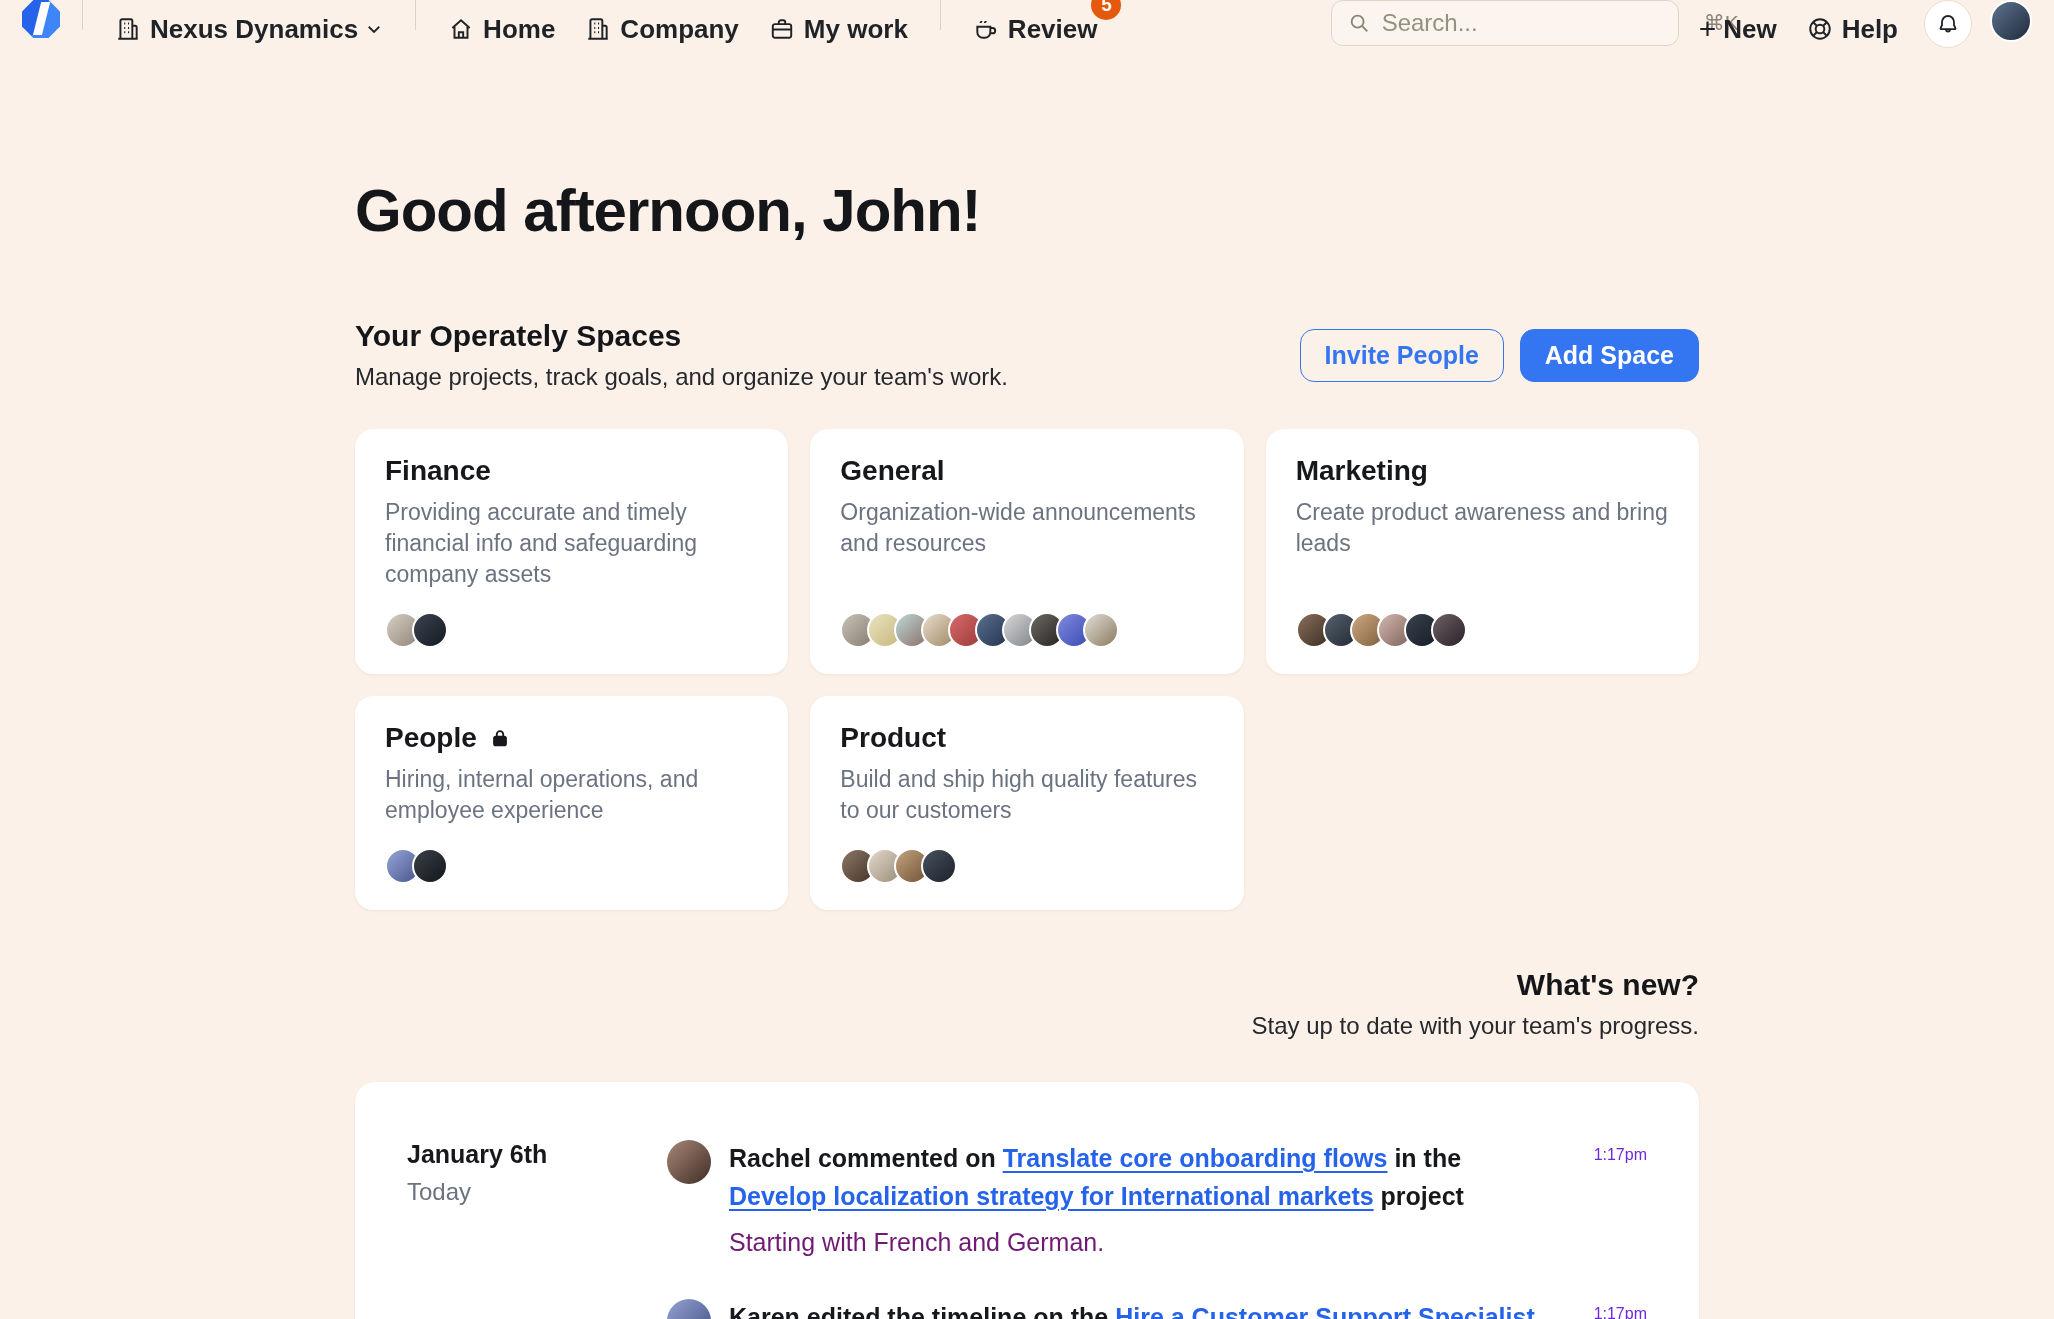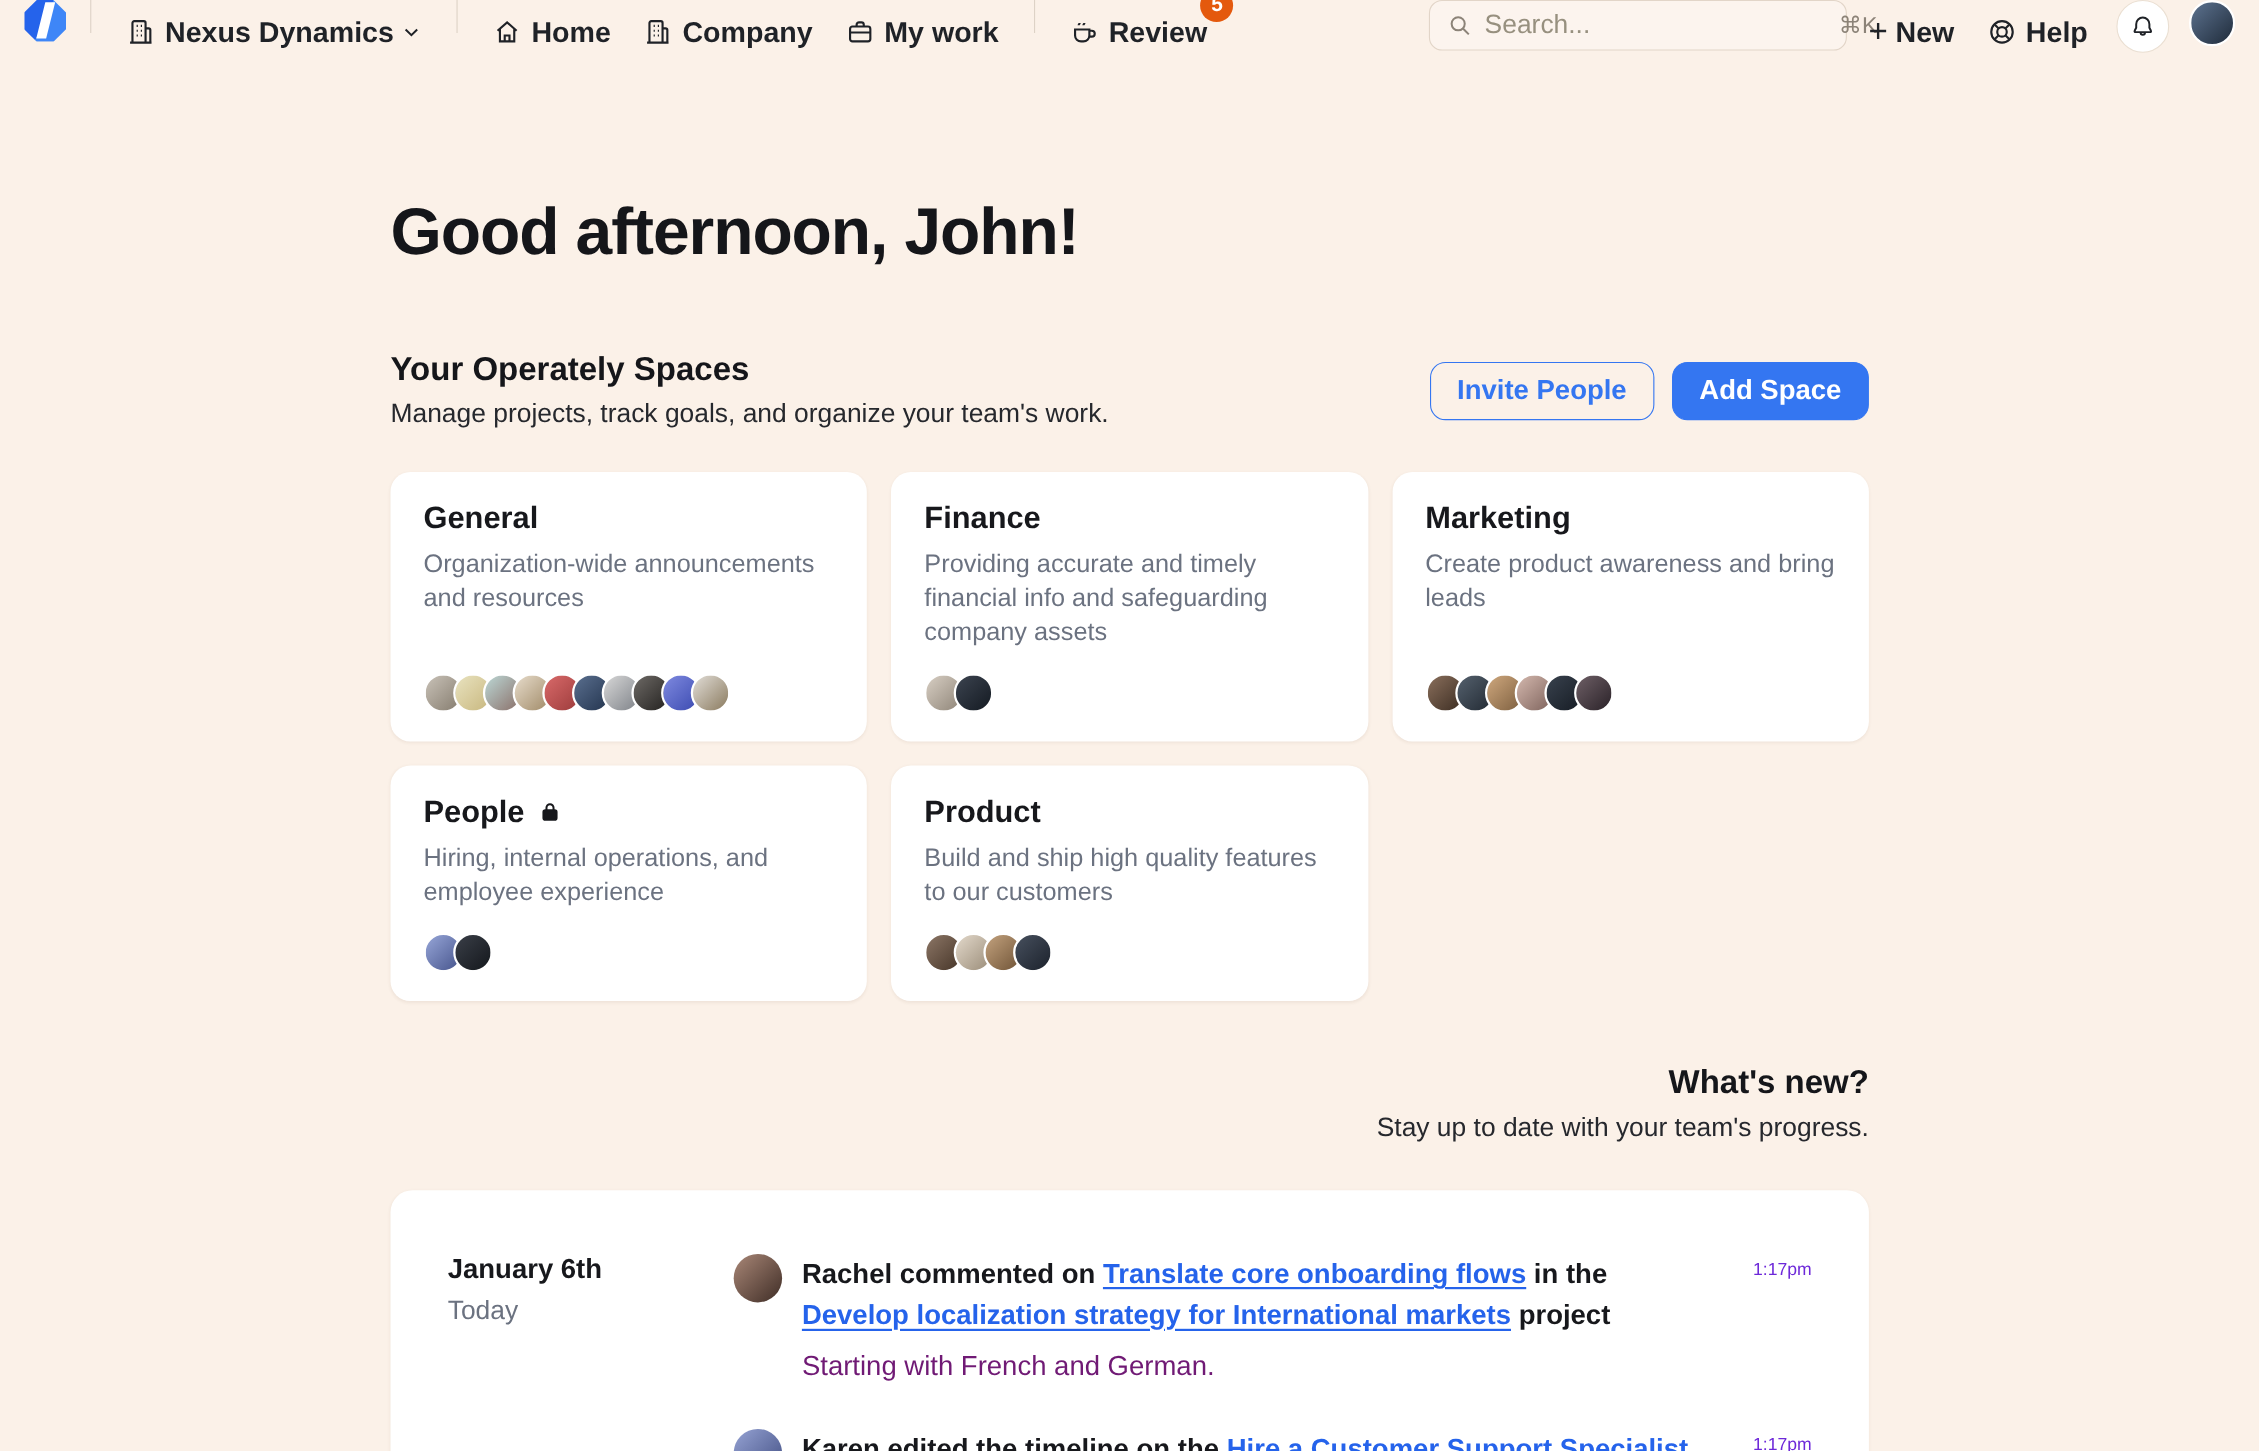--- a/index.html
+++ b/index.html
@@ -35,21 +35,21 @@
   .chev { width:18px !important; height:18px !important; margin-left:-2px; }
   .badge {
     position:absolute; top:-10px; right:-14px;
     min-width:30px; height:30px; padding:0 8px; border-radius:15px;
     background:#e4590d; color:#fff; font-size:19px; font-weight:700;
     display:flex; align-items:center; justify-content:center;
   }
   .nav-spacer { flex:1; }
   .searchbox {
     display:flex; align-items:center; gap:12px;
-    width:380px; height:46px; border:1.5px solid #e2d5c8; border-radius:12px;
+    width:348px; height:46px; border:1.5px solid #e2d5c8; border-radius:12px;
     padding:0 16px; color:#8c8378; background:rgba(255,255,255,.25); cursor:text;
   }
   .searchbox svg { width:22px; height:22px; stroke:#8c8378; fill:none; stroke-width:2; flex:0 0 auto; }
   .searchbox input {
     border:none; outline:none; background:transparent; flex:1;
     font-family:"Liberation Sans",sans-serif; font-size:24px; color:#3c3a36;
   }
   .searchbox input::placeholder { color:#97907f; }
   .kbd-hint { font-size:21px; color:#8c8378; }
   .icon-btn {
@@ -209,50 +209,50 @@
       <div class="sec-title">Your Operately Spaces</div>
       <div class="sec-sub">Manage projects, track goals, and organize your team's work.</div>
     </div>
     <button class="btn btn-outline">Invite People</button>
     <button class="btn btn-primary">Add Space</button>
   </div>
 
   <div class="cards-grid">
     <article class="space-card">
       <div class="card-title-row">
+        <span class="card-title">Finance</span>
+      </div>
+      <div class="card-desc">Providing accurate and timely financial info and safeguarding company assets</div>
+      <div class="avatar-row">
+          <span class="avatar" style="background: linear-gradient(135deg, rgb(216, 207, 196), rgb(143, 133, 120));"></span>
+          <span class="avatar" style="background: linear-gradient(135deg, rgb(60, 68, 80), rgb(20, 26, 34));"></span>
+        </div>
+    </article>
+
+    <article class="space-card">
+      <div class="card-title-row">
         <span class="card-title">General</span>
       </div>
       <div class="card-desc">Organization-wide announcements and resources</div>
       <div class="avatar-row">
           <span class="avatar" style="background: linear-gradient(135deg, rgb(201, 194, 184), rgb(133, 124, 110));"></span>
           <span class="avatar" style="background: linear-gradient(135deg, rgb(233, 227, 192), rgb(200, 183, 126));"></span>
           <span class="avatar" style="background: linear-gradient(135deg, rgb(188, 216, 214), rgb(138, 111, 104));"></span>
           <span class="avatar" style="background: linear-gradient(135deg, rgb(231, 220, 203), rgb(160, 138, 103));"></span>
           <span class="avatar" style="background: linear-gradient(135deg, rgb(217, 106, 106), rgb(156, 59, 59));"></span>
           <span class="avatar" style="background: linear-gradient(135deg, rgb(90, 111, 143), rgb(35, 52, 78));"></span>
           <span class="avatar" style="background: linear-gradient(135deg, rgb(216, 216, 216), rgb(126, 130, 136));"></span>
           <span class="avatar" style="background: linear-gradient(135deg, rgb(110, 106, 102), rgb(35, 33, 31));"></span>
           <span class="avatar" style="background: linear-gradient(135deg, rgb(127, 138, 224), rgb(59, 74, 176));"></span>
           <span class="avatar" style="background: linear-gradient(135deg, rgb(226, 222, 216), rgb(138, 122, 94));"></span>
         </div>
     </article>
 
     <article class="space-card">
       <div class="card-title-row">
-        <span class="card-title">Finance</span>
-      </div>
-      <div class="card-desc">Providing accurate and timely financial info and safeguarding company assets</div>
-      <div class="avatar-row">
-          <span class="avatar" style="background: linear-gradient(135deg, rgb(216, 207, 196), rgb(143, 133, 120));"></span>
-          <span class="avatar" style="background: linear-gradient(135deg, rgb(60, 68, 80), rgb(20, 26, 34));"></span>
-        </div>
-    </article>
-
-    <article class="space-card">
-      <div class="card-title-row">
         <span class="card-title">Marketing</span>
       </div>
       <div class="card-desc">Create product awareness and bring leads</div>
       <div class="avatar-row">
           <span class="avatar" style="background: linear-gradient(135deg, rgb(138, 111, 92), rgb(60, 45, 34));"></span>
           <span class="avatar" style="background: linear-gradient(135deg, rgb(85, 97, 110), rgb(34, 42, 51));"></span>
           <span class="avatar" style="background: linear-gradient(135deg, rgb(207, 168, 126), rgb(125, 95, 63));"></span>
           <span class="avatar" style="background: linear-gradient(135deg, rgb(212, 184, 174), rgb(126, 99, 92));"></span>
           <span class="avatar" style="background: linear-gradient(135deg, rgb(57, 66, 78), rgb(22, 28, 36));"></span>
           <span class="avatar" style="background: linear-gradient(135deg, rgb(110, 95, 102), rgb(42, 34, 40));"></span>

